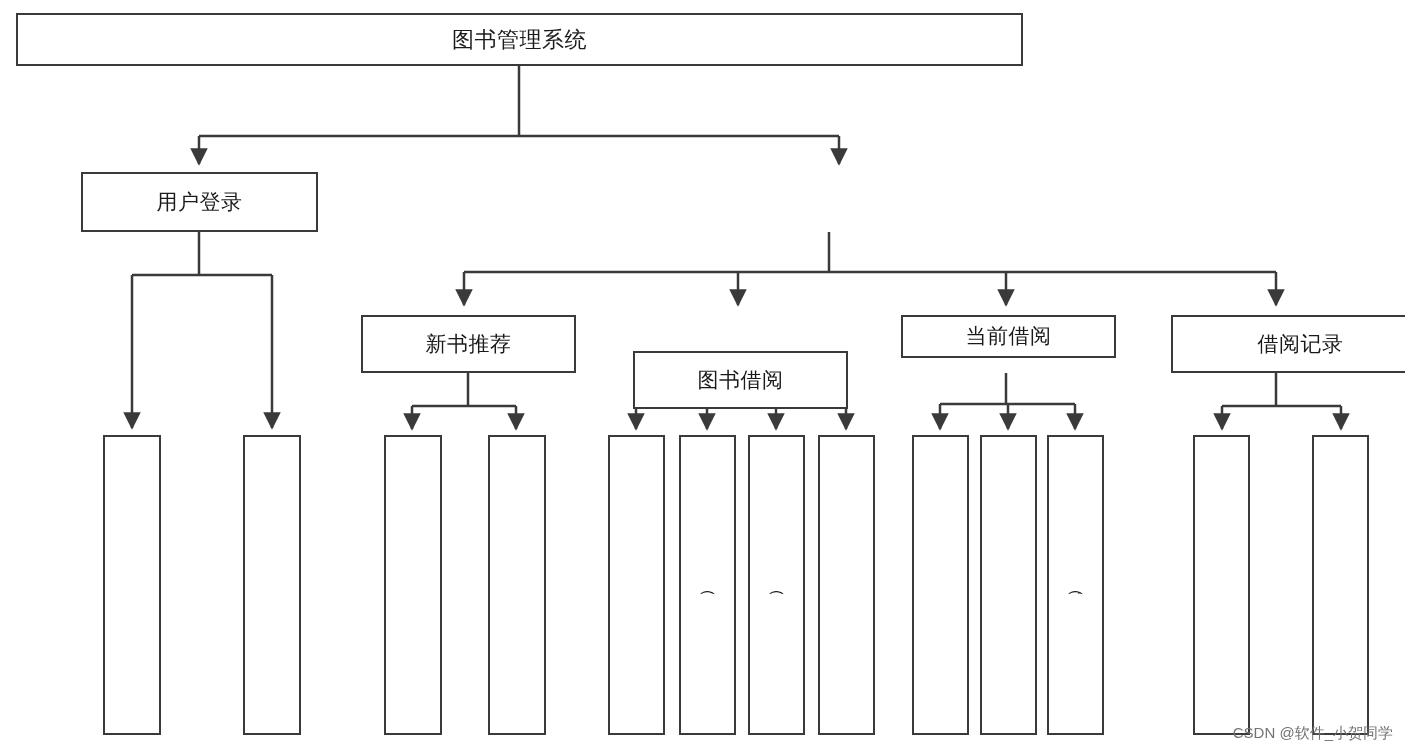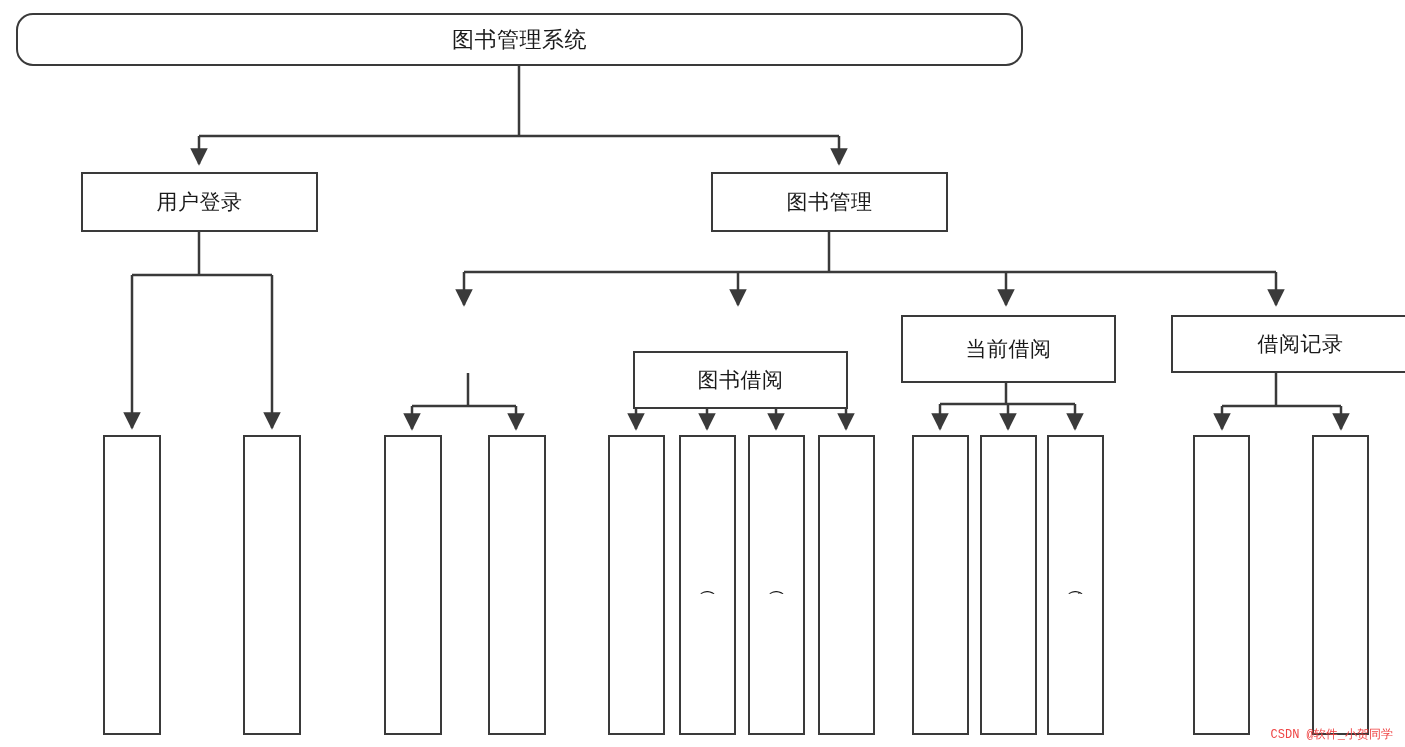--- a/index.html
+++ b/index.html
@@ -57,25 +57,25 @@
     font-size: 21px;
     line-height: 1.12;
     letter-spacing: 2px;
     max-height: 100%;
     overflow: hidden;
   }
   .watermark {
     position: absolute;
     right: 12px;
     bottom: 4px;
-    font-size: 12px;
-    color: #ef4444;
+    font-size: 15px;
+    color: #737373;
     white-space: nowrap;
     z-index: 5;
-    font-family: Liberation Mono, monospace;
+    font-family: Liberation Sans, sans-serif;
   }
 </style>
 </head>
 <body>
 
 <div id="canvas">
 
   <svg id="svg-layer" viewBox="0 0 1405 747" xmlns="http://www.w3.org/2000/svg">
     <defs>
       <marker id="arrow" viewBox="0 0 10 10" refX="9" refY="5" markerWidth="7" markerHeight="7" orient="auto-start-reverse">
@@ -119,38 +119,38 @@
       <path d="M 1008 404 L 1008 429" marker-end="url(#arrow)"></path>
       <path d="M 1075 404 L 1075 429" marker-end="url(#arrow)"></path>
 
       <path d="M 1276 373 L 1276 406"></path>
       <path d="M 1222 406 L 1341 406"></path>
       <path d="M 1222 406 L 1222 429" marker-end="url(#arrow)"></path>
       <path d="M 1341 406 L 1341 429" marker-end="url(#arrow)"></path>
     </g>
   </svg>
 
-  <div class="node horiz root" style="left:16px; top:13px; width:1007px; height:53px;border-radius:17px;">
+  <div class="node horiz root" style="left:16px; top:13px; width:1007px; height:53px;">
     <span class="node-label">图书管理系统</span>
   </div>
 
   <div class="node horiz" style="left:81px; top:172px; width:237px; height:60px;">
     <span class="node-label">用户登录</span>
   </div>
 
-  <div class="node horiz" style="left:711px; top:172px; width:237px; height:60px;">
-    <span class="node-label">图书管理</span>
-  </div>
-
+
+  <div class="node horiz" style="left:361px; top:315px; width:215px; height:58px;">
+    <span class="node-label">新书推荐</span>
+  </div>
 
   <div class="node horiz" style="left:633px; top:315px; width:215px; height:58px;margin-top:36px;">
     <span class="node-label">图书借阅</span>
   </div>
 
-  <div class="node horiz" style="left:901px; top:315px; width:215px; height:68px;">
+  <div class="node horiz" style="left:901px; top:315px; width:215px; height:43px;">
     <span class="node-label">当前借阅</span>
   </div>
 
   <div class="node horiz" style="left:1171px; top:315px; width:259px; height:58px;">
     <span class="node-label">借阅记录</span>
   </div>
 
   <div class="node vert" style="left:103px; top:435px; width:58px; height:300px;">
     <span class="node-label">用户登录</span>
   </div>

